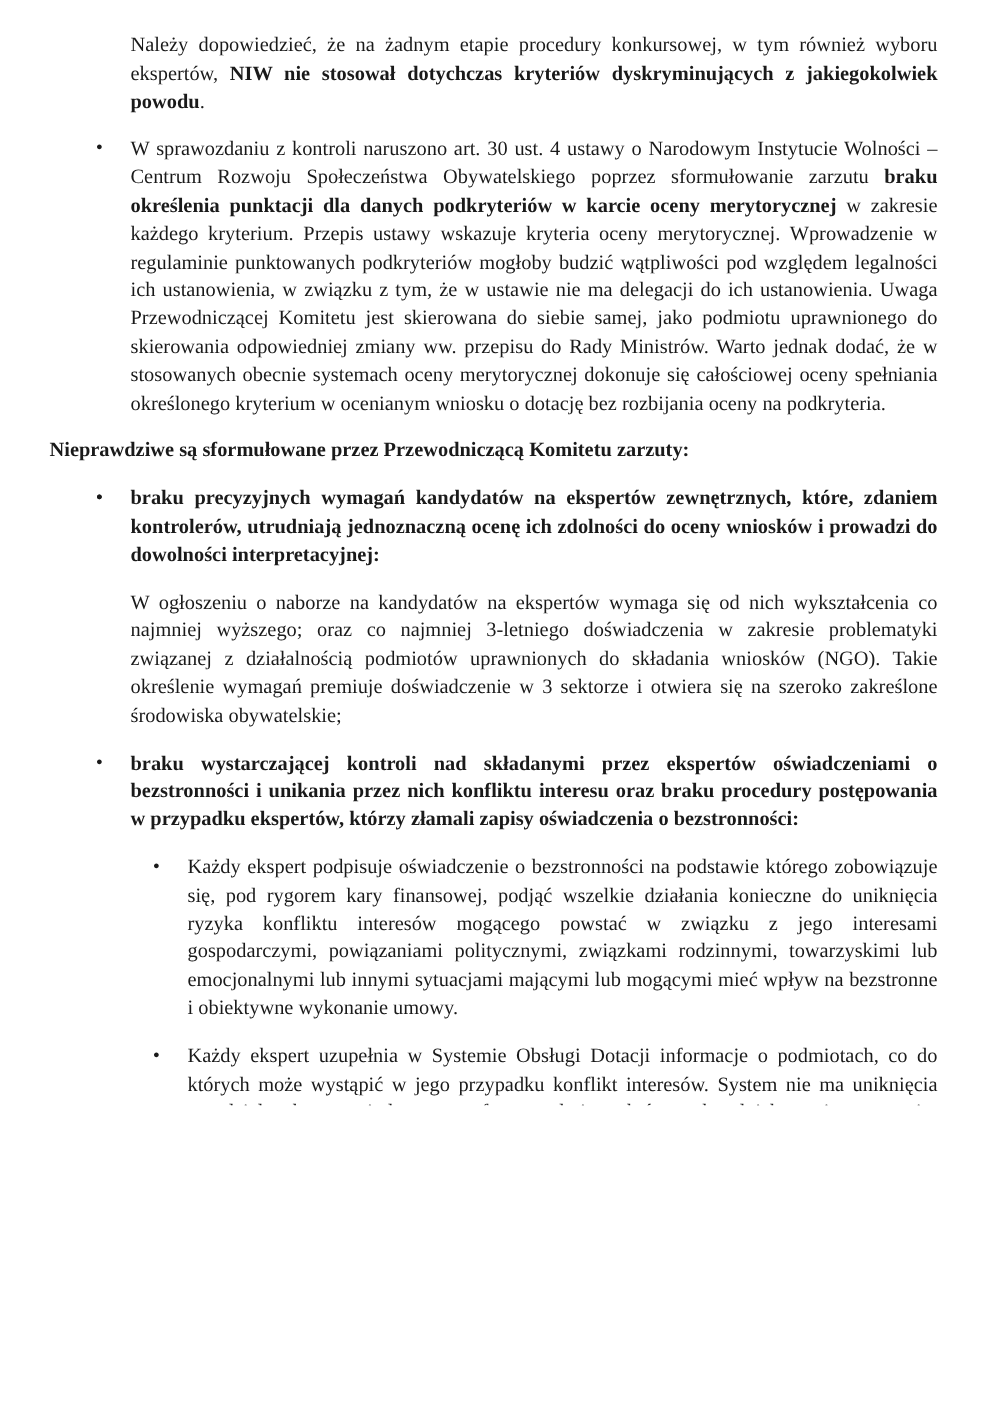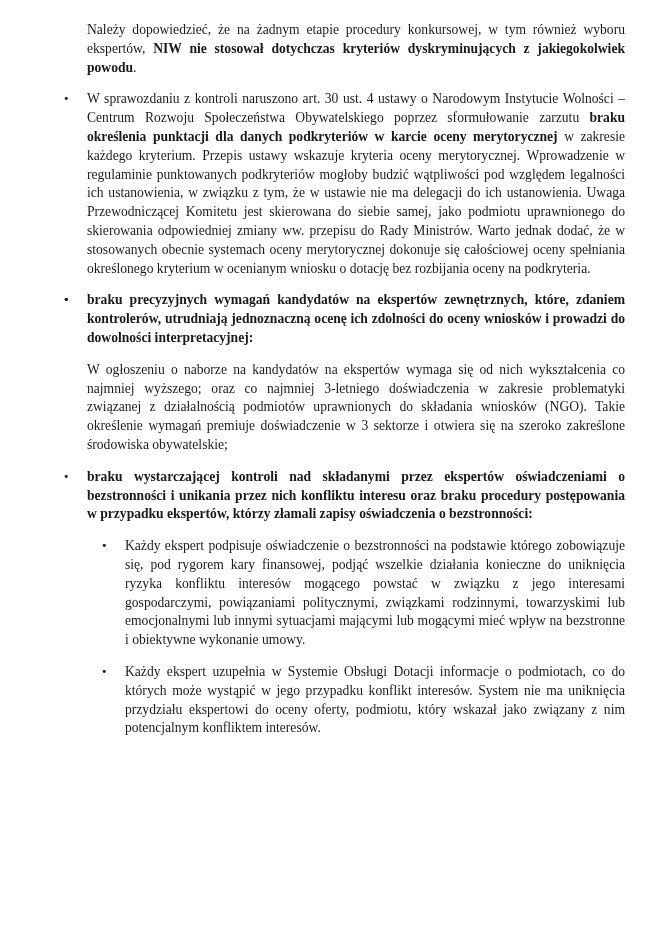--- a/index.html
+++ b/index.html
@@ -26,20 +26,21 @@
   .marker { font-family: "DejaVu Sans", sans-serif; font-size: 11px; }
   b { font-weight: bold; }
 </style>
 </head>
 <body>
 
 <div class="page">
   <div>
       <div class="block paragraph"><span><span>Należy dopowiedzieć, że na żadnym etapie procedury konkursowej, w tym również wyboru ekspertów, </span><b>NIW nie stosował dotychczas kryteriów dyskryminujących z jakiegokolwiek powodu</b><span>.</span></span></div>
       <div class="block bullet"><span class="marker">•</span><span><span>W sprawozdaniu z kontroli naruszono art. 30 ust. 4 ustawy o Narodowym Instytucie Wolności – Centrum Rozwoju Społeczeństwa Obywatelskiego poprzez sformułowanie zarzutu </span><b>braku określenia punktacji dla danych podkryteriów w karcie oceny merytorycznej</b><span> w zakresie każdego kryterium. Przepis ustawy wskazuje kryteria oceny merytorycznej. Wprowadzenie w regulaminie punktowanych podkryteriów mogłoby budzić wątpliwości pod względem legalności ich ustanowienia, w związku z tym, że w ustawie nie ma delegacji do ich ustanowienia. Uwaga Przewodniczącej Komitetu jest skierowana do siebie samej, jako podmiotu uprawnionego do skierowania odpowiedniej zmiany ww. przepisu do Rady Ministrów. Warto jednak dodać, że w stosowanych obecnie systemach oceny merytorycznej dokonuje się całościowej oceny spełniania określonego kryterium w ocenianym wniosku o dotację bez rozbijania oceny na podkryteria.</span></span></div>
+      <div class="block heading"><span><b>Nieprawdziwe są sformułowane przez Przewodniczącą Komitetu zarzuty:</b></span></div>
       <div class="block bullet"><span class="marker">•</span></div>
       <div class="block bullet"><span class="marker">•</span><span><b>braku precyzyjnych wymagań kandydatów na ekspertów zewnętrznych, które, zdaniem kontrolerów, utrudniają jednoznaczną ocenę ich zdolności do oceny wniosków i prowadzi do dowolności interpretacyjnej:</b></span></div>
       <div class="block paragraph"><span><span>W ogłoszeniu o naborze na kandydatów na ekspertów wymaga się od nich wykształcenia co najmniej wyższego; oraz co najmniej 3-letniego doświadczenia w zakresie problematyki związanej z działalnością podmiotów uprawnionych do składania wniosków (NGO). Takie określenie wymagań premiuje doświadczenie w 3 sektorze i otwiera się na szeroko zakreślone środowiska obywatelskie;</span></span></div>
       <div class="block bullet"><span class="marker">•</span><span><b>braku wystarczającej kontroli nad składanymi przez ekspertów oświadczeniami o bezstronności i unikania przez nich konfliktu interesu oraz braku procedury postępowania w przypadku ekspertów, którzy złamali zapisy oświadczenia o bezstronności:</b></span></div>
       <div class="block subbullet"><span class="marker">•</span><span><span>Każdy ekspert podpisuje oświadczenie o bezstronności na podstawie którego zobowiązuje się, pod rygorem kary finansowej, podjąć wszelkie działania konieczne do uniknięcia ryzyka konfliktu interesów mogącego powstać w związku z jego interesami gospodarczymi, powiązaniami politycznymi, związkami rodzinnymi, towarzyskimi lub emocjonalnymi lub innymi sytuacjami mającymi lub mogącymi mieć wpływ na bezstronne i obiektywne wykonanie umowy.</span></span></div>
       <div class="block subbullet"><span class="marker">•</span><span><span>Każdy ekspert uzupełnia w Systemie Obsługi Dotacji informacje o podmiotach, co do których może wystąpić w jego przypadku konflikt interesów. System nie ma uniknięcia przydziału ekspertowi do oceny oferty, podmiotu, który wskazał jako związany z nim potencjalnym konfliktem interesów.</span></span></div>
     </div>
 </div>
 
 </body></html>

